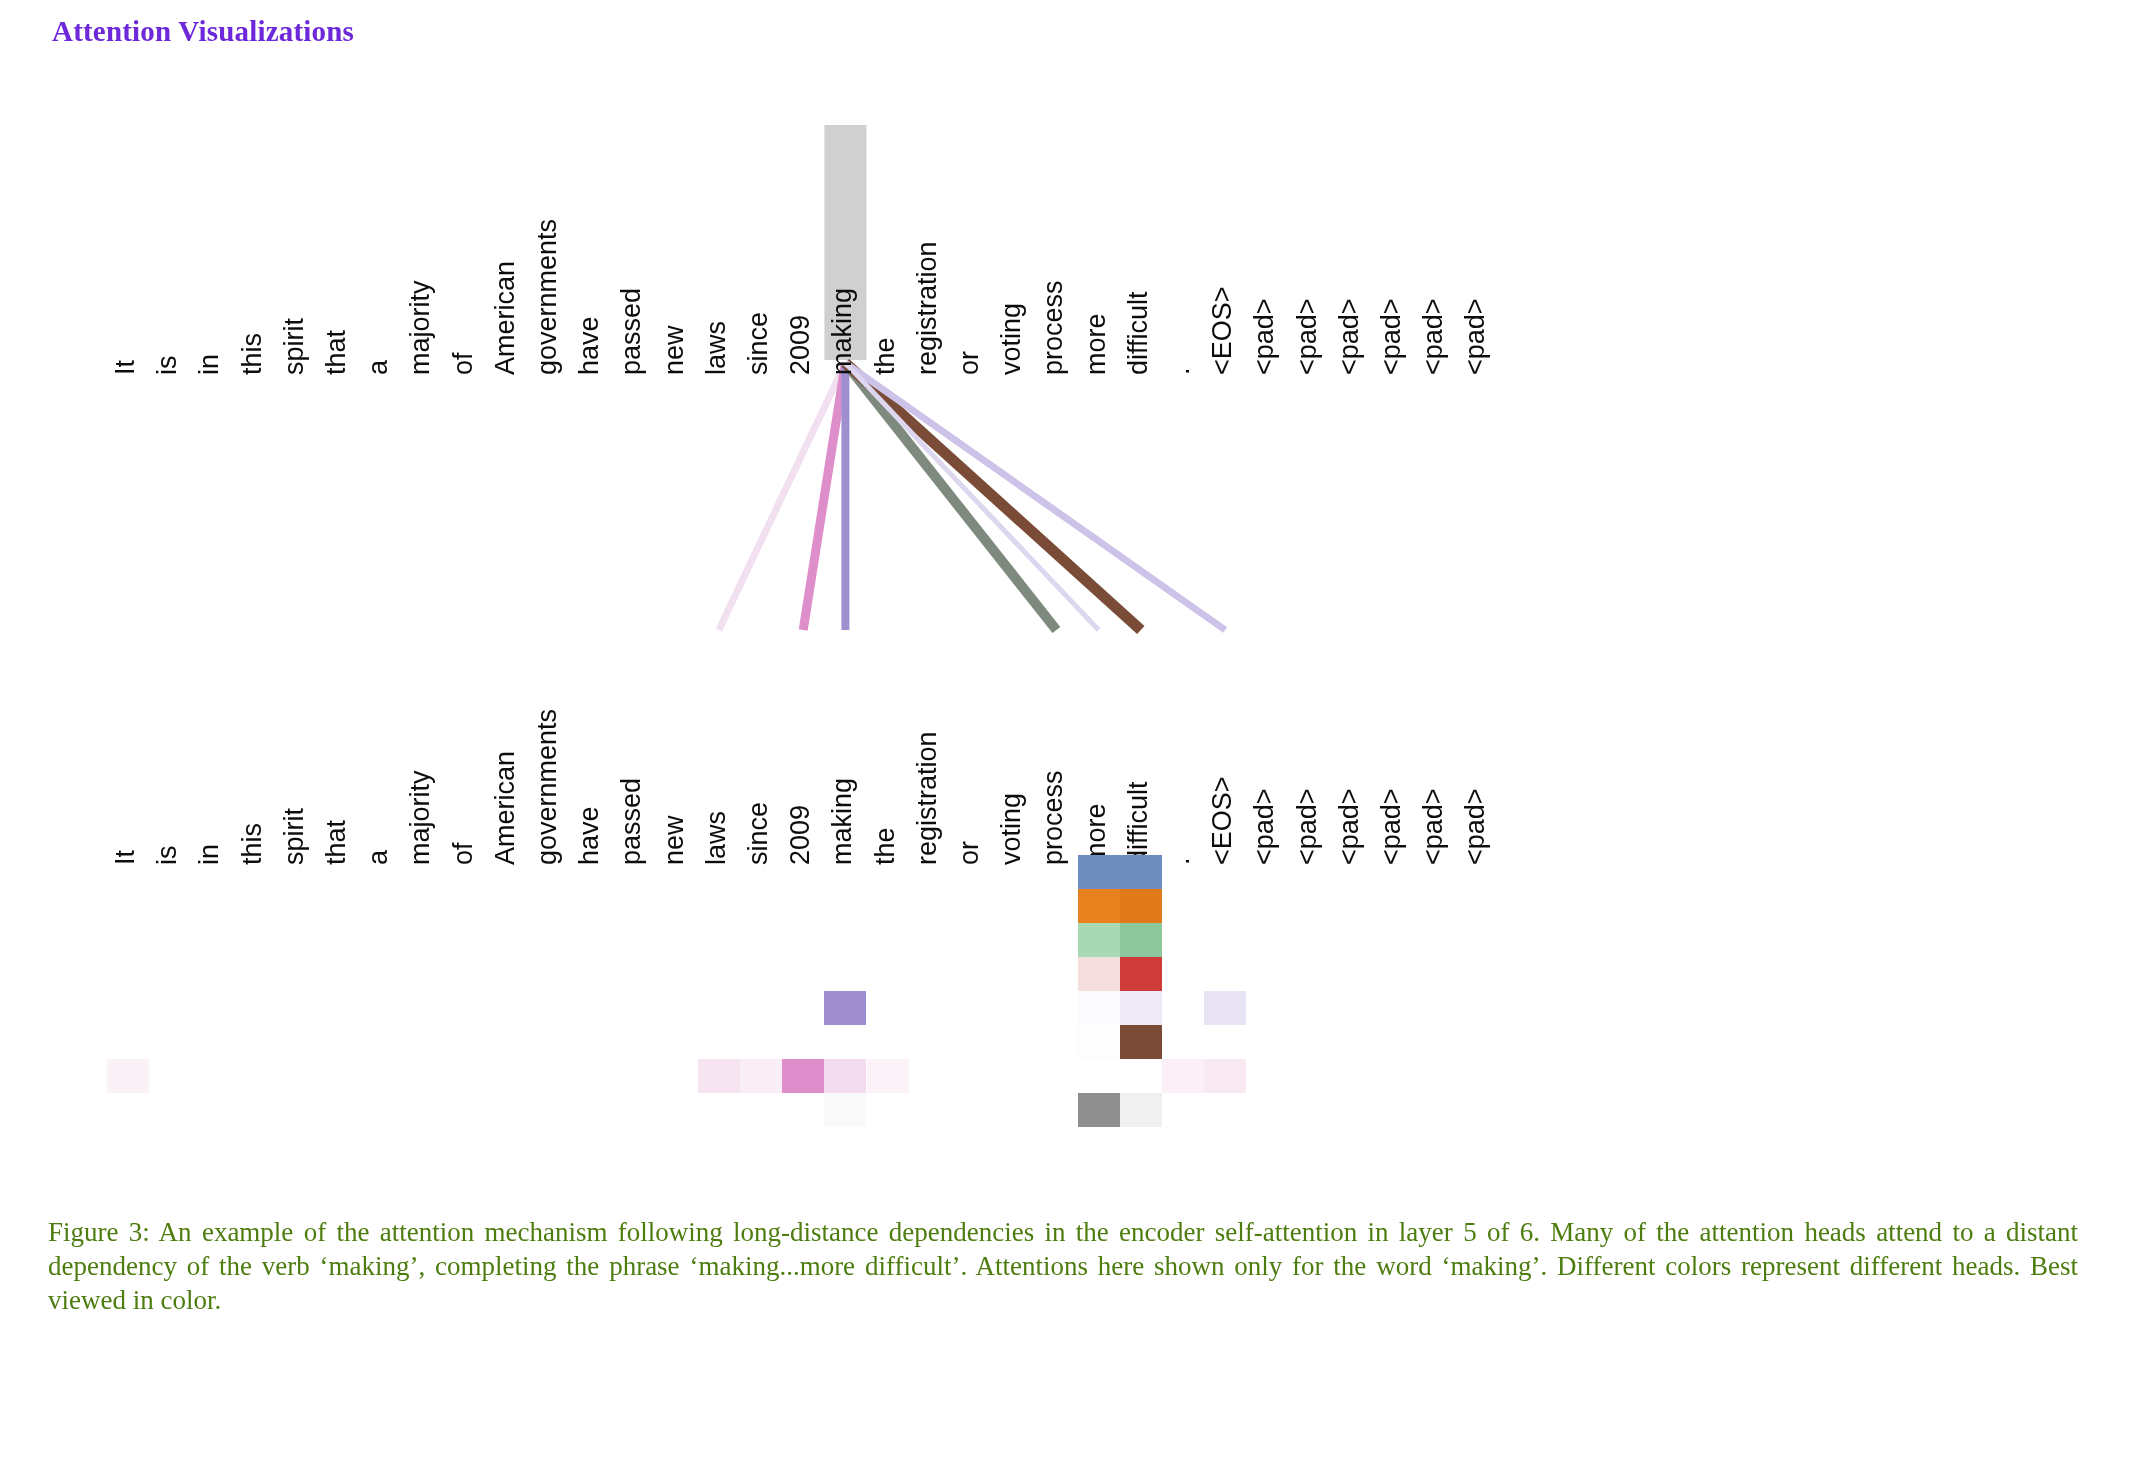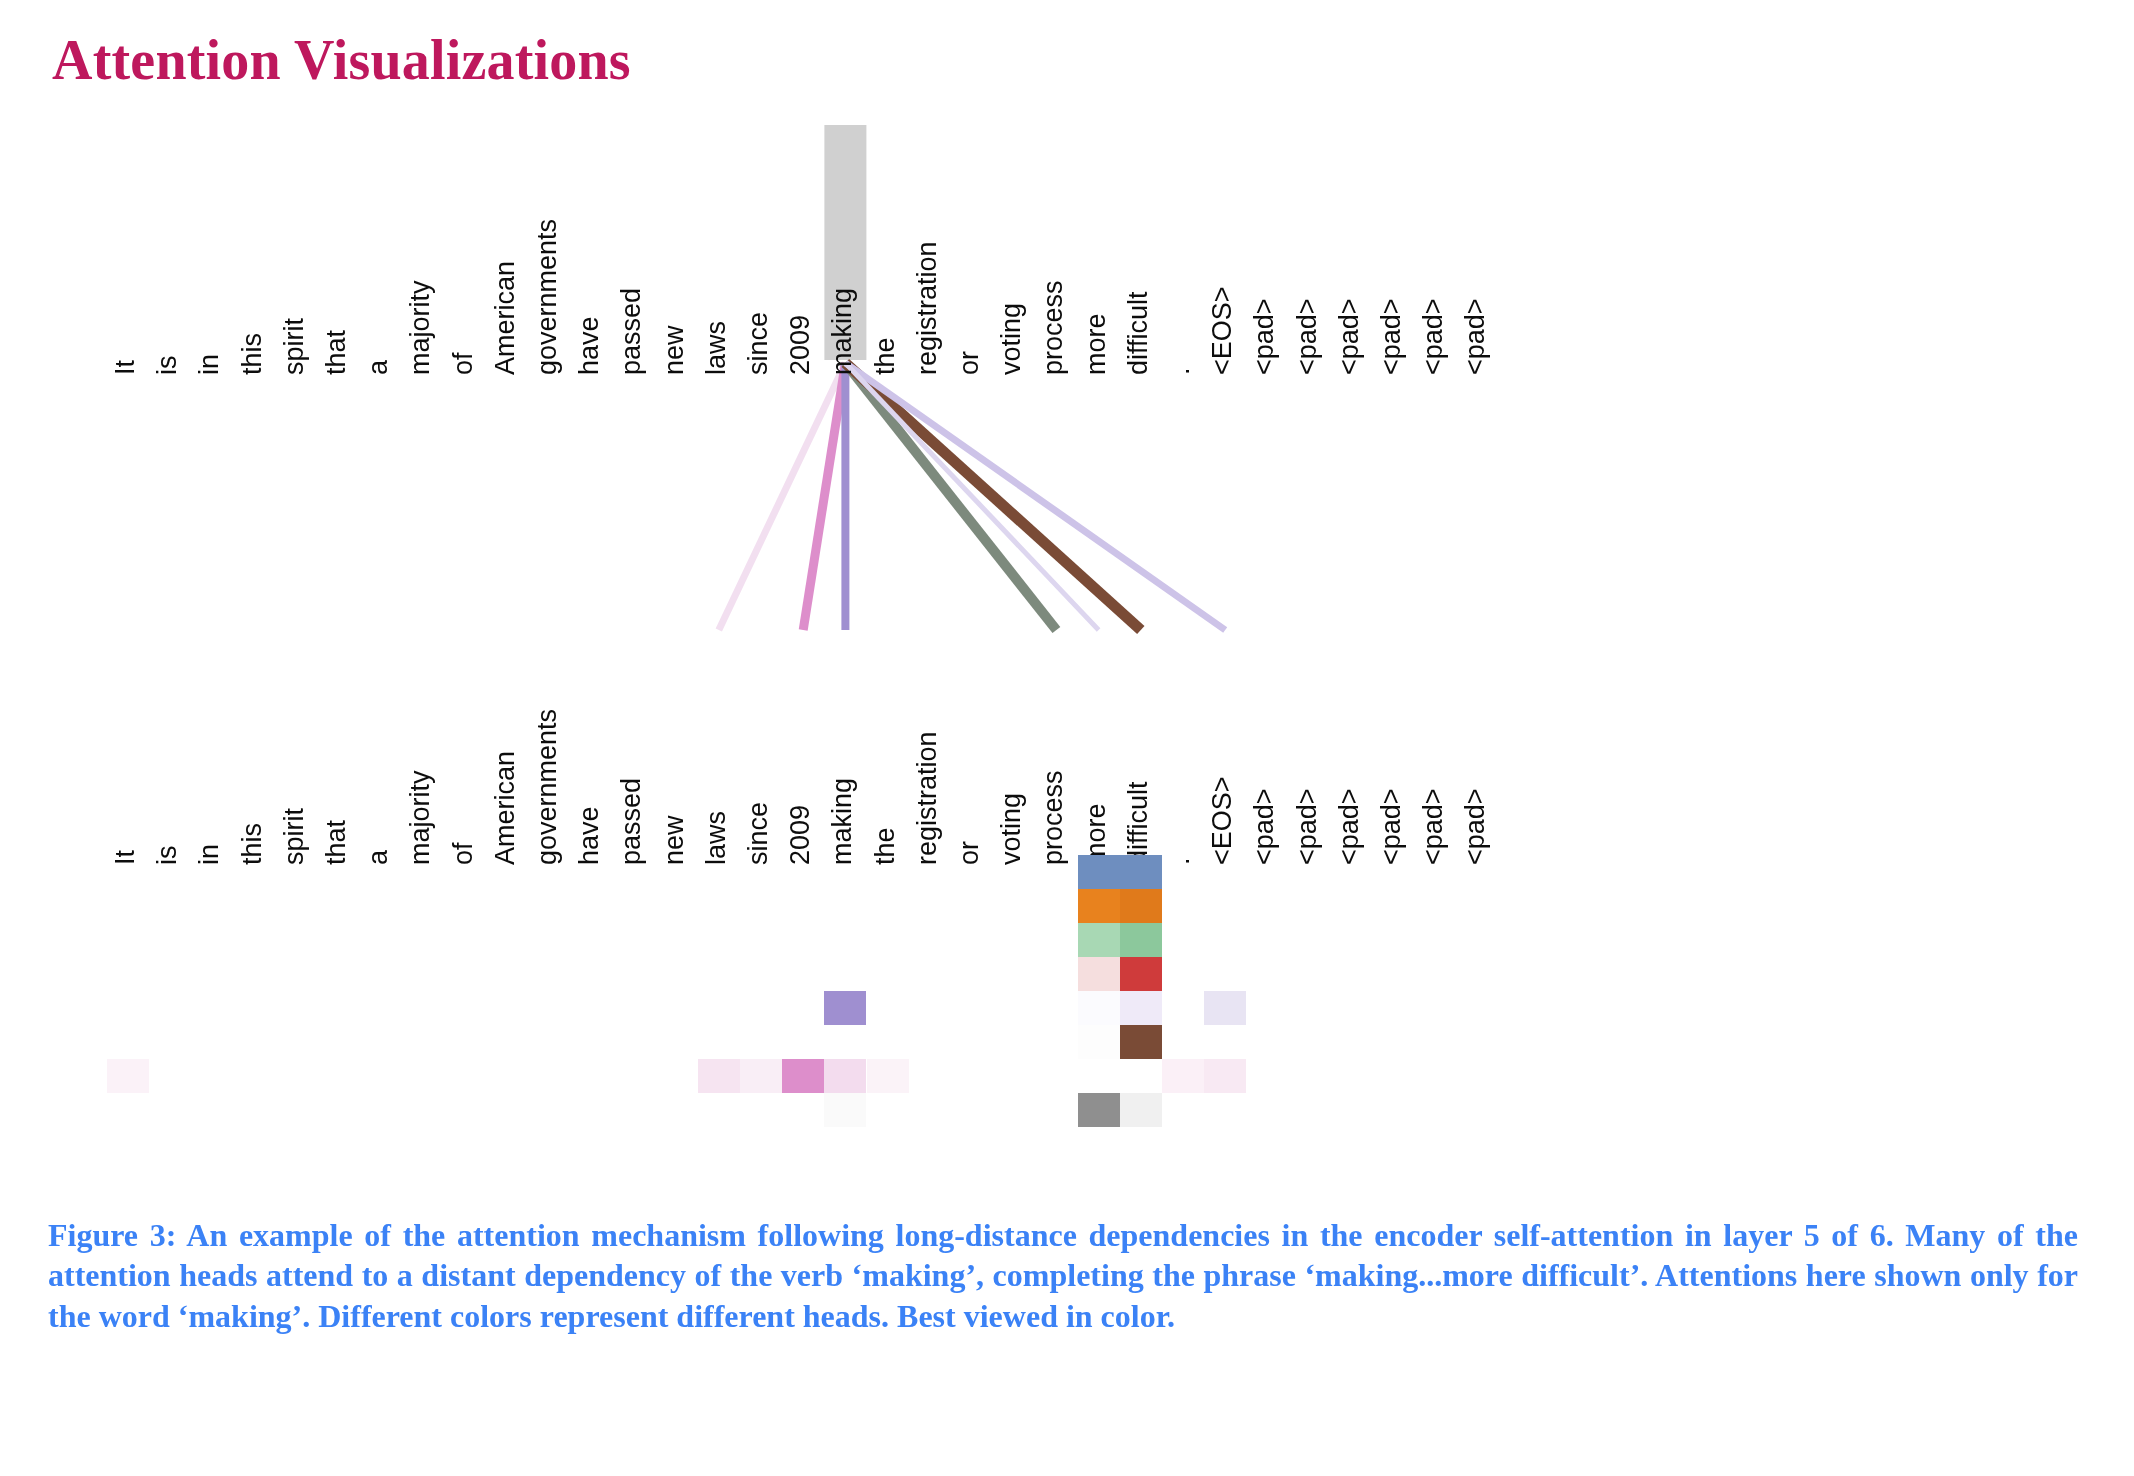--- a/index.html
+++ b/index.html
@@ -12,25 +12,25 @@
     height: 1476px;
     font-family: "Liberation Serif", serif;
     position: relative;
     overflow: hidden;
   }
 
   
   #page-title {
     position: absolute;
     left: 52px;
-    top: 28px;
+    top: 15px;
     font-family: "Liberation Serif", serif;
     font-weight: bold;
-    font-size: 56px;
-    color: #be185d;
+    font-size: 29px;
+    color: #6d28d9;
     letter-spacing: 0.2px;
   }
 
   
   #figure {
     position: absolute;
     left: 0;
     top: 120px;
     width: 2134px;
     height: 1070px;
@@ -65,25 +65,24 @@
     position: absolute;
   }
 
   
   #caption {
     position: absolute;
     left: 48px;
     top: 1215px;
     width: 2030px;
     font-family: "Liberation Serif", serif;
-    font-size: 32px;
+    font-size: 27px;
     line-height: 1.265;
-    color: #3b82f6;
+    color: #4d7c0f;
     text-align: justify;
-    font-weight: bold;
   }
   #caption .caption-label {
     white-space: nowrap;
   }
 </style>
 </head>
 <body>
 
 <div id="page-title">Attention Visualizations</div>
 

